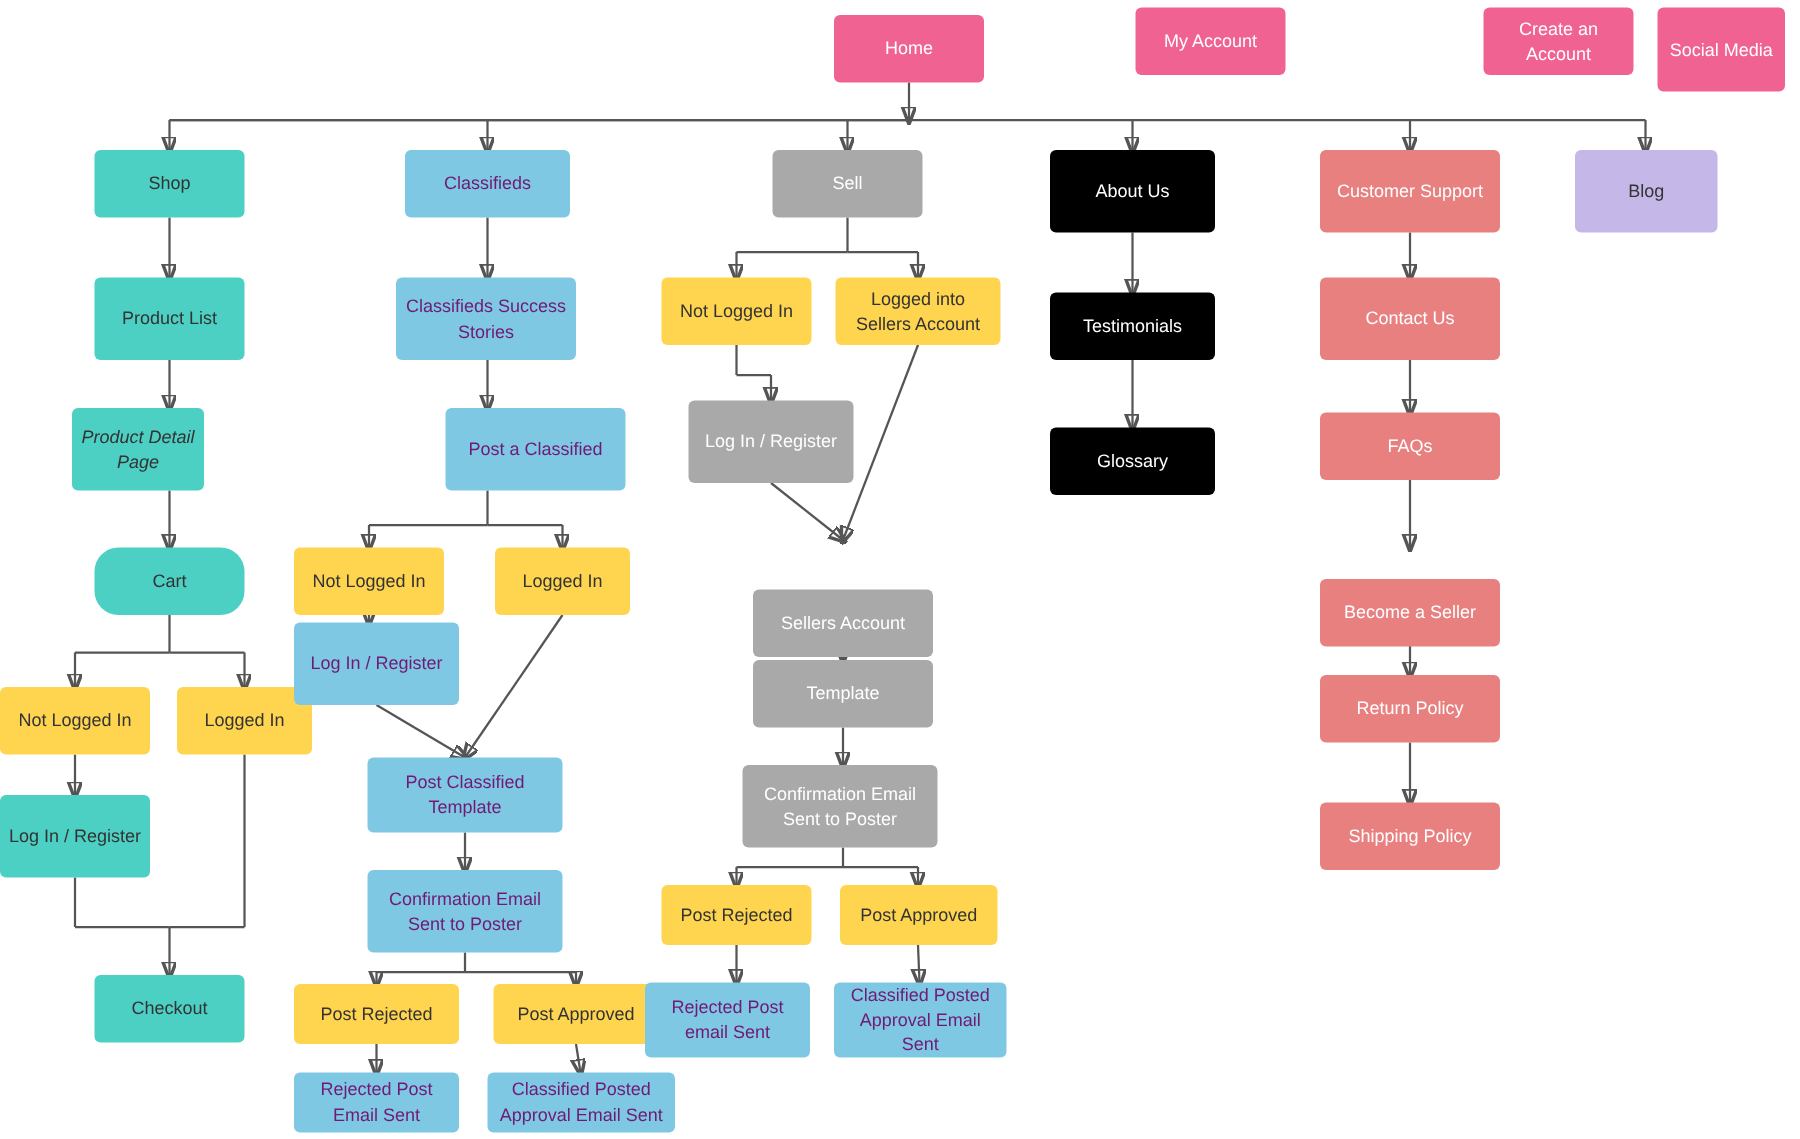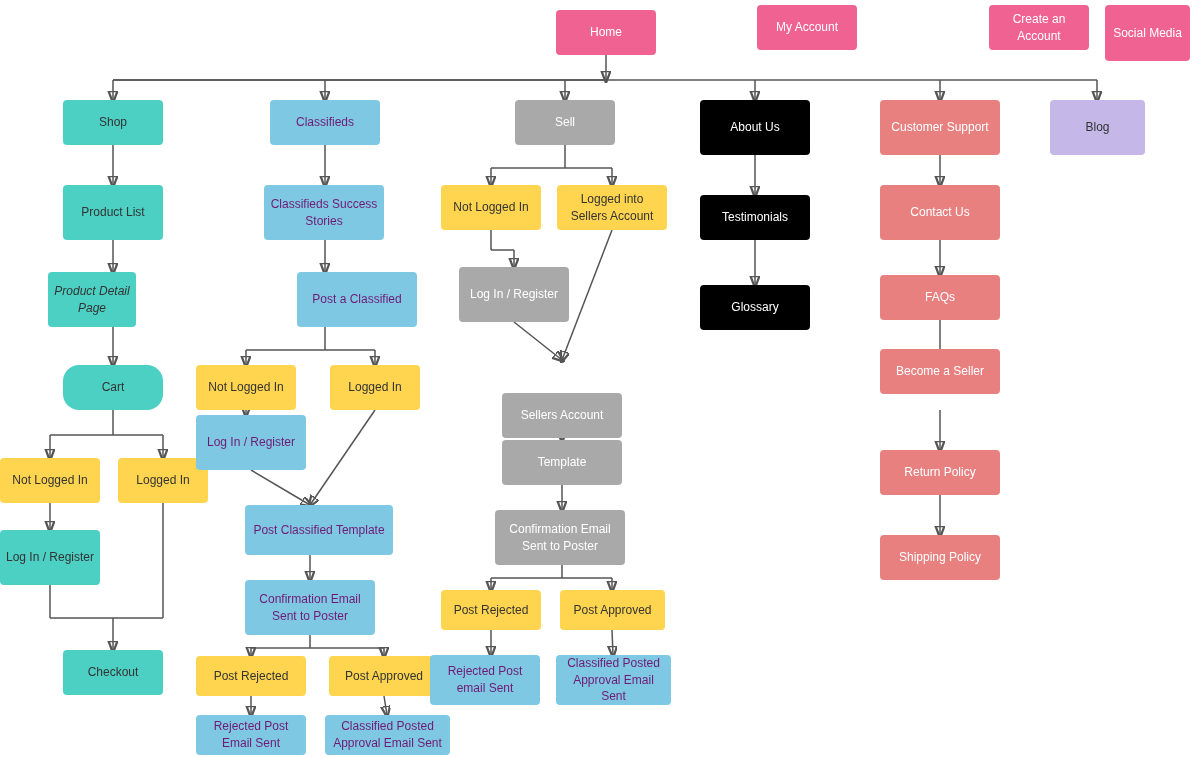--- a/index.html
+++ b/index.html
@@ -193,30 +193,30 @@
   <div class="node color-teal" style="left:48px;top:272px;width:88px;height:55px;font-style:italic;">Product Detail Page</div>
   <div class="node color-blue" style="left:264px;top:272px;width:120px;height:55px;margin-left:33px;">Post a Classified</div>
   <div class="node color-gray" style="left:459px;top:267px;width:110px;height:55px;">Log In / Register</div>
   <div class="node color-purple" style="left:700px;top:285px;width:110px;height:45px;">Glossary</div>
   <div class="node color-salmon" style="left:880px;top:275px;width:120px;height:45px;">FAQs</div>
 
   <div class="node color-teal" style="left:63px;top:365px;width:100px;height:45px;border-radius:16px;">Cart</div>
   <div class="node color-yellow" style="left:196px;top:365px;width:100px;height:45px;">Not Logged In</div>
   <div class="node color-yellow" style="left:330px;top:365px;width:90px;height:45px;">Logged In</div>
   <div class="node color-gray" style="left:502px;top:360px;width:120px;height:45px;margin-top:33px;">Sellers Account</div>
-  <div class="node color-salmon" style="left:880px;top:349px;width:120px;height:45px;">Become a Seller</div>
+  <div class="node color-salmon" style="left:880px;top:386px;width:120px;height:45px;">Become a Seller</div>
 
   <div class="node color-yellow" style="left:0px;top:458px;width:100px;height:45px;">Not Logged In</div>
   <div class="node color-yellow" style="left:118px;top:458px;width:90px;height:45px;">Logged In</div>
   <div class="node color-blue" style="left:196px;top:415px;width:110px;height:55px;">Log In / Register</div>
   <div class="node color-gray" style="left:502px;top:440px;width:120px;height:45px;">Template</div>
   <div class="node color-salmon" style="left:880px;top:450px;width:120px;height:45px;">Return Policy</div>
 
   <div class="node color-teal" style="left:0px;top:530px;width:100px;height:55px;">Log In / Register</div>
-  <div class="node color-blue" style="left:245px;top:505px;width:148px;height:50px;">Post Classified Template</div>
+  <div class="node color-blue" style="left:245px;top:505px;width:130px;height:50px;">Post Classified Template</div>
   <div class="node color-gray" style="left:495px;top:510px;width:130px;height:55px;">Confirmation Email Sent to Poster</div>
   <div class="node color-salmon" style="left:880px;top:535px;width:120px;height:45px;">Shipping Policy</div>
 
   <div class="node color-teal" style="left:63px;top:650px;width:100px;height:45px;">Checkout</div>
   <div class="node color-blue" style="left:245px;top:580px;width:130px;height:55px;">Confirmation Email Sent to Poster</div>
   <div class="node color-yellow" style="left:441px;top:590px;width:100px;height:40px;">Post Rejected</div>
   <div class="node color-yellow" style="left:560px;top:590px;width:105px;height:40px;">Post Approved</div>
 
   <div class="node color-yellow" style="left:196px;top:656px;width:110px;height:40px;">Post Rejected</div>
   <div class="node color-yellow" style="left:329px;top:656px;width:110px;height:40px;">Post Approved</div>

